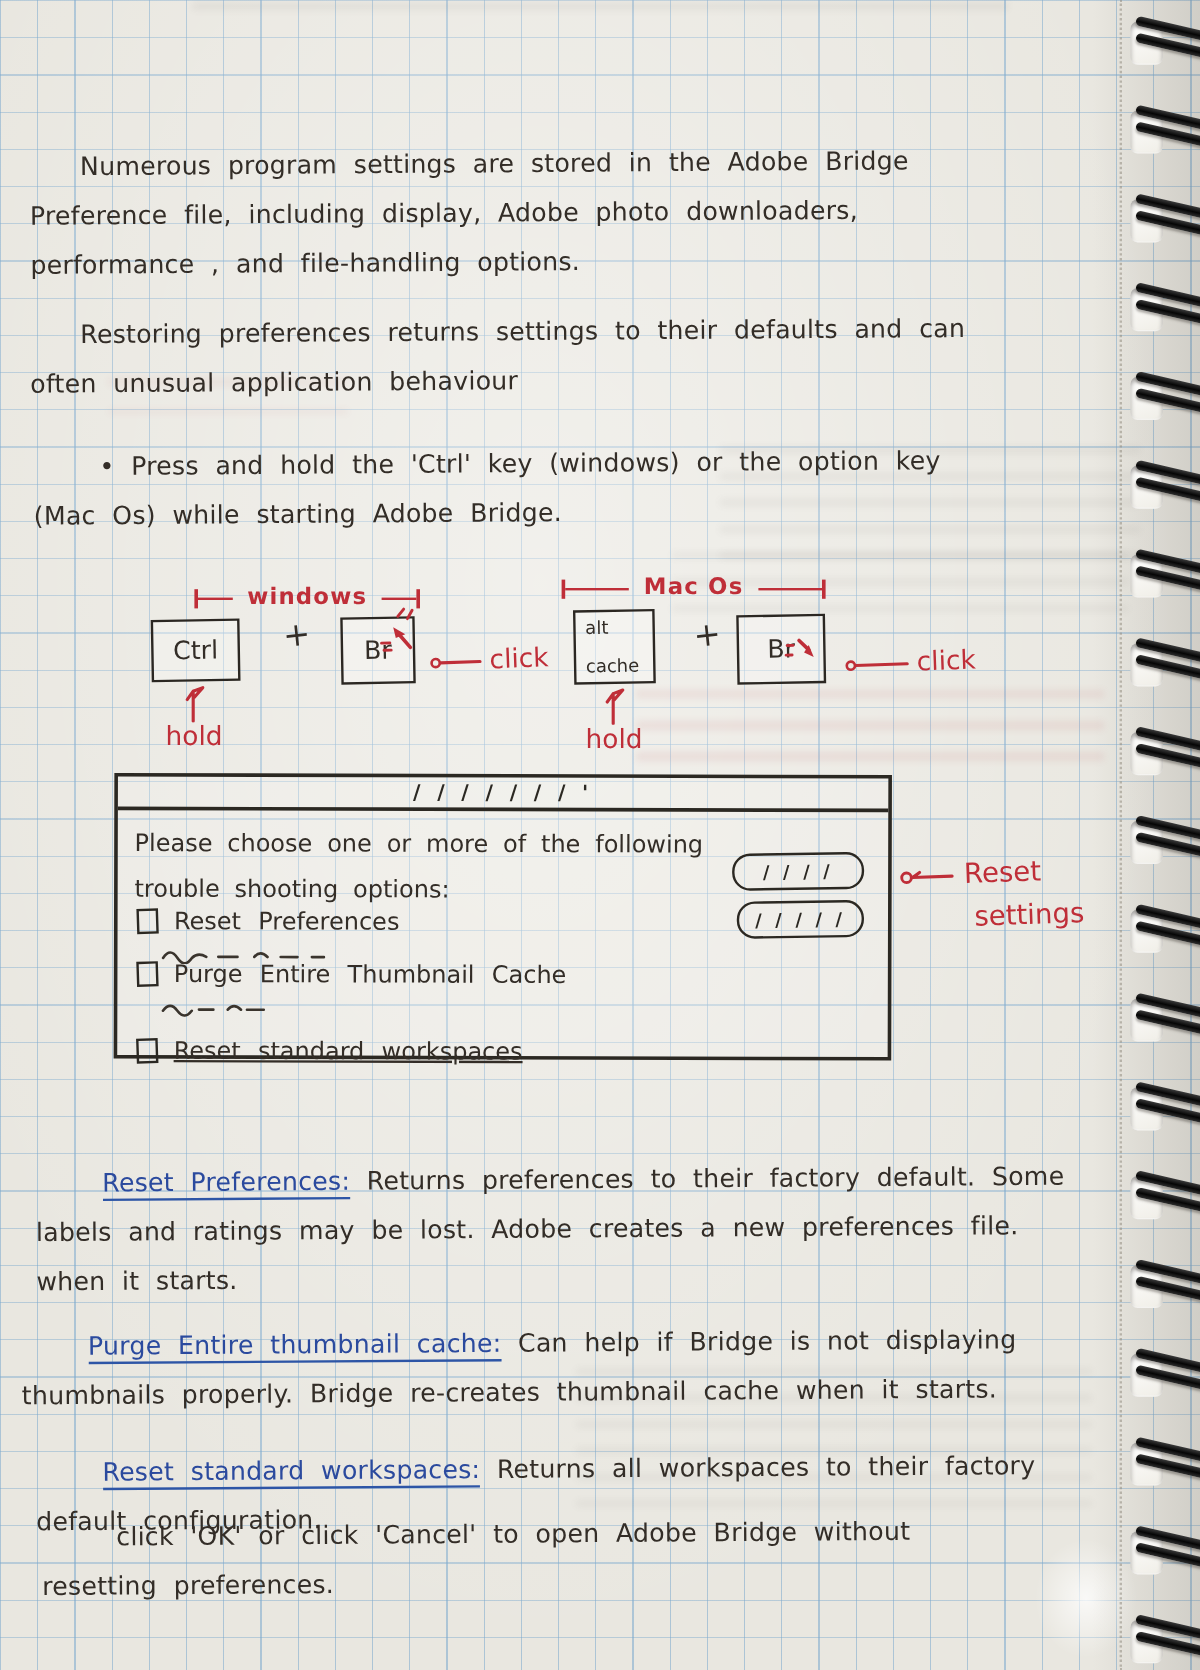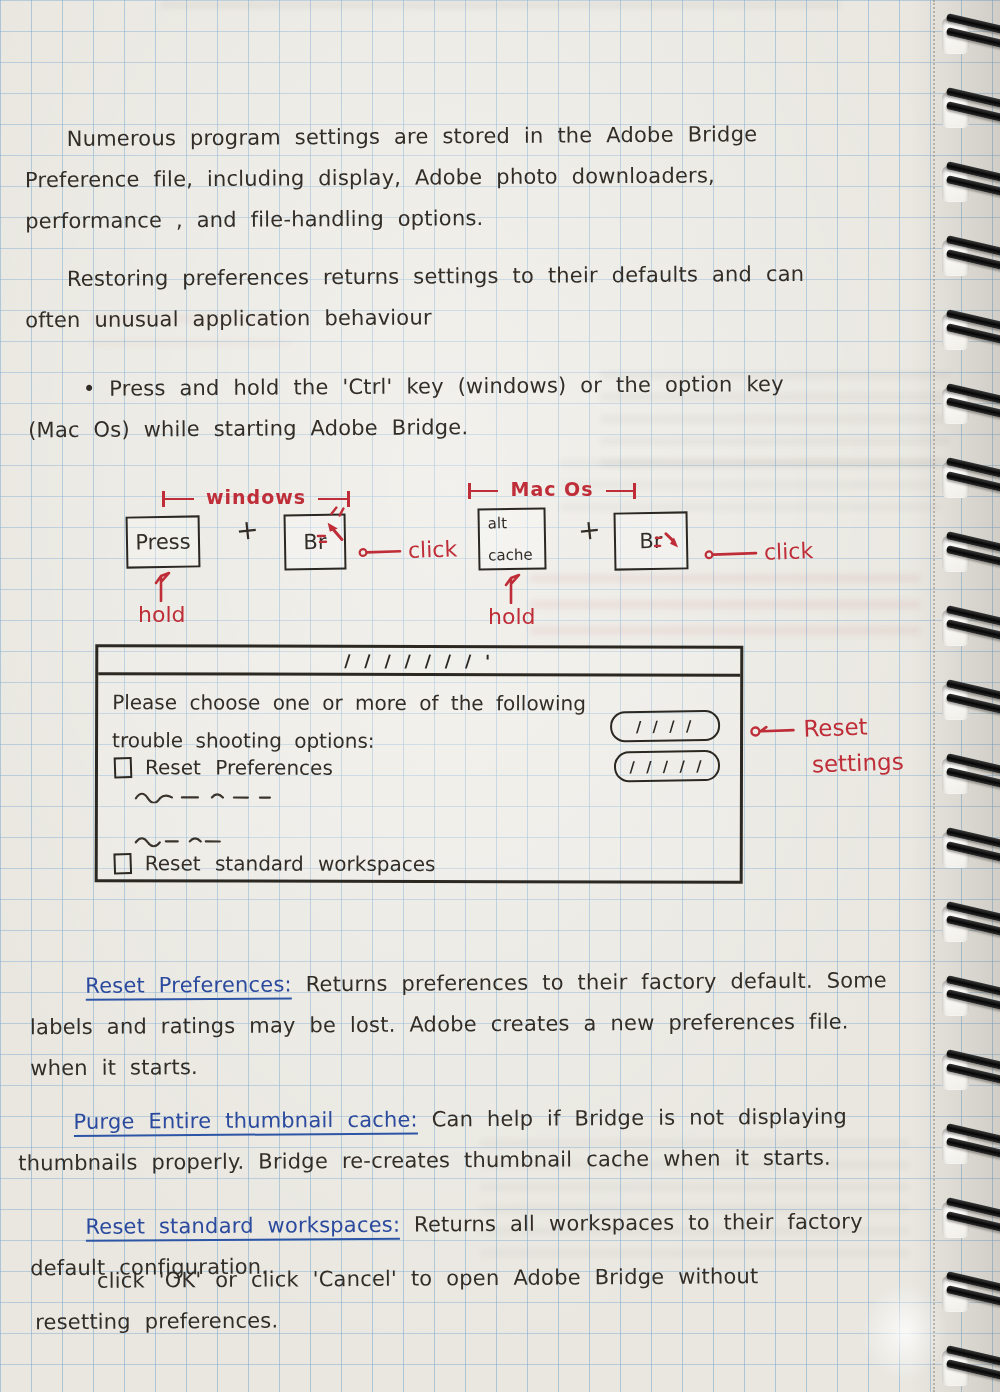--- a/index.html
+++ b/index.html
@@ -117,30 +117,30 @@
   <div class="hw" style="left:28px;top:366px;width:925px;text-indent:55px;">• Press and hold the 'Ctrl' key (windows) or the option key
 (Mac Os) while starting Adobe Bridge.</div>
 
   <div class="measure" style="left:128px;top:488px;width:222px;padding-left:34px;">
     <span class="tick"></span>
     <span class="mline"></span>
     <span class="lbl">windows</span>
     <span class="mline"></span>
     <span class="tick"></span>
   </div>
-  <div class="measure" style="left:468px;top:480px;width:168px;">
+  <div class="measure" style="left:468px;top:480px;width:220px;">
     <span class="tick"></span>
     <span class="mline"></span>
     <span class="lbl">Mac Os</span>
     <span class="mline"></span>
     <span class="tick"></span>
   </div>
 
   <div class="key" style="left:126px;top:516px;width:74px;height:52px;">
-    <span>Press</span>
+    <span>Ctrl</span>
   </div>
   <div class="plus" style="left:236px;top:514px;">+</div>
   <div class="key" style="left:284px;top:514px;width:62px;height:56px;">
     <span>Br</span>
     <svg class="burst" width="34" height="40" viewBox="0 0 34 40">
       <path d="M16,6 l5,-6 M24,8 l4,-7" stroke="#bf2e38" stroke-width="2.4" fill="none" stroke-linecap="round"></path>
       <path d="M2,28 h7 M4,34 h6" stroke="#bf2e38" stroke-width="2.4" fill="none" stroke-linecap="round"></path>
       <path d="M26,32 L16,20" stroke="#bf2e38" stroke-width="3" stroke-linecap="round"></path>
       <polygon points="12,15 22,21 14,24" fill="#bf2e38"></polygon>
     </svg>
@@ -194,24 +194,28 @@
     <div class="dlg-btn" style="left:512px;top:62px;">/ / / /</div>
     <div class="dlg-btn" style="left:516px;top:102px;width:106px;">/ / / / /</div>
 
     <div class="dlg-option" style="left:16px;top:108px;justify-content:space-between;">
       <span class="box"></span>
       <span>Reset Preferences</span>
     </div>
     <svg class="squiggle" style="left:36px;top:144px;" width="190" height="12" viewBox="0 0 190 12">
       <path d="M2,7 q6,-9 12,0 t12,0 q5,-5 12,-1 M48,6 h16 M78,6 q5,-6 11,0 M100,6 h14 M126,6 h10" fill="none" stroke="#3a342d" stroke-width="2.2" stroke-linecap="round"></path>
     </svg>
+    <div class="dlg-option" style="left:16px;top:152px;">
+      <span class="box"></span>
+      <span>Purge Entire Thumbnail Cache</span>
+    </div>
     <svg class="squiggle" style="left:36px;top:188px;" width="140" height="12" viewBox="0 0 140 12">
       <path d="M2,7 q6,-8 12,0 t12,0 M32,6 h12 M56,6 q5,-6 11,0 M72,6 h14" fill="none" stroke="#3a342d" stroke-width="2.2" stroke-linecap="round"></path>
     </svg>
-    <div class="dlg-option" style="left:16px;top:204px;">
+    <div class="dlg-option" style="left:16px;top:216px;text-decoration:underline;">
       <span class="box"></span>
       <span>Reset standard workspaces</span>
     </div>
   </div>
 
   <div class="reset-note">
     <svg width="46" height="14" viewBox="0 0 46 14" style="margin-top:12px;">
       <circle cx="6" cy="7" r="4" fill="none" stroke="#bf2e38" stroke-width="2.4"></circle>
       <path d="M11,7 H44 M11,7 l6,-4" stroke="#bf2e38" stroke-width="2.6" fill="none" stroke-linecap="round"></path>
     </svg>

